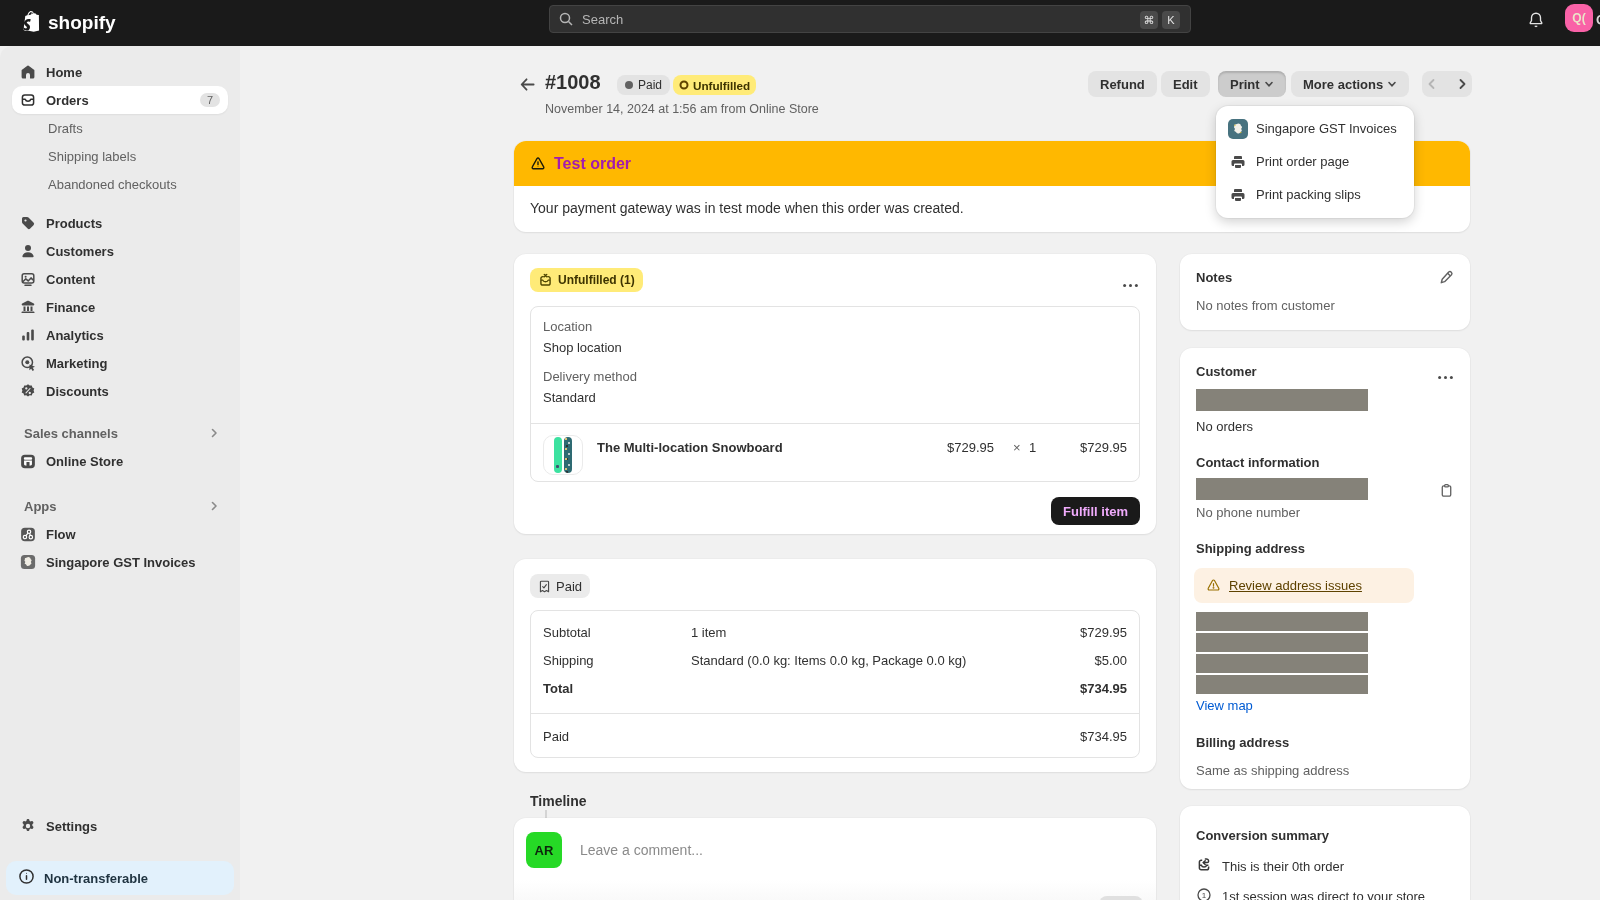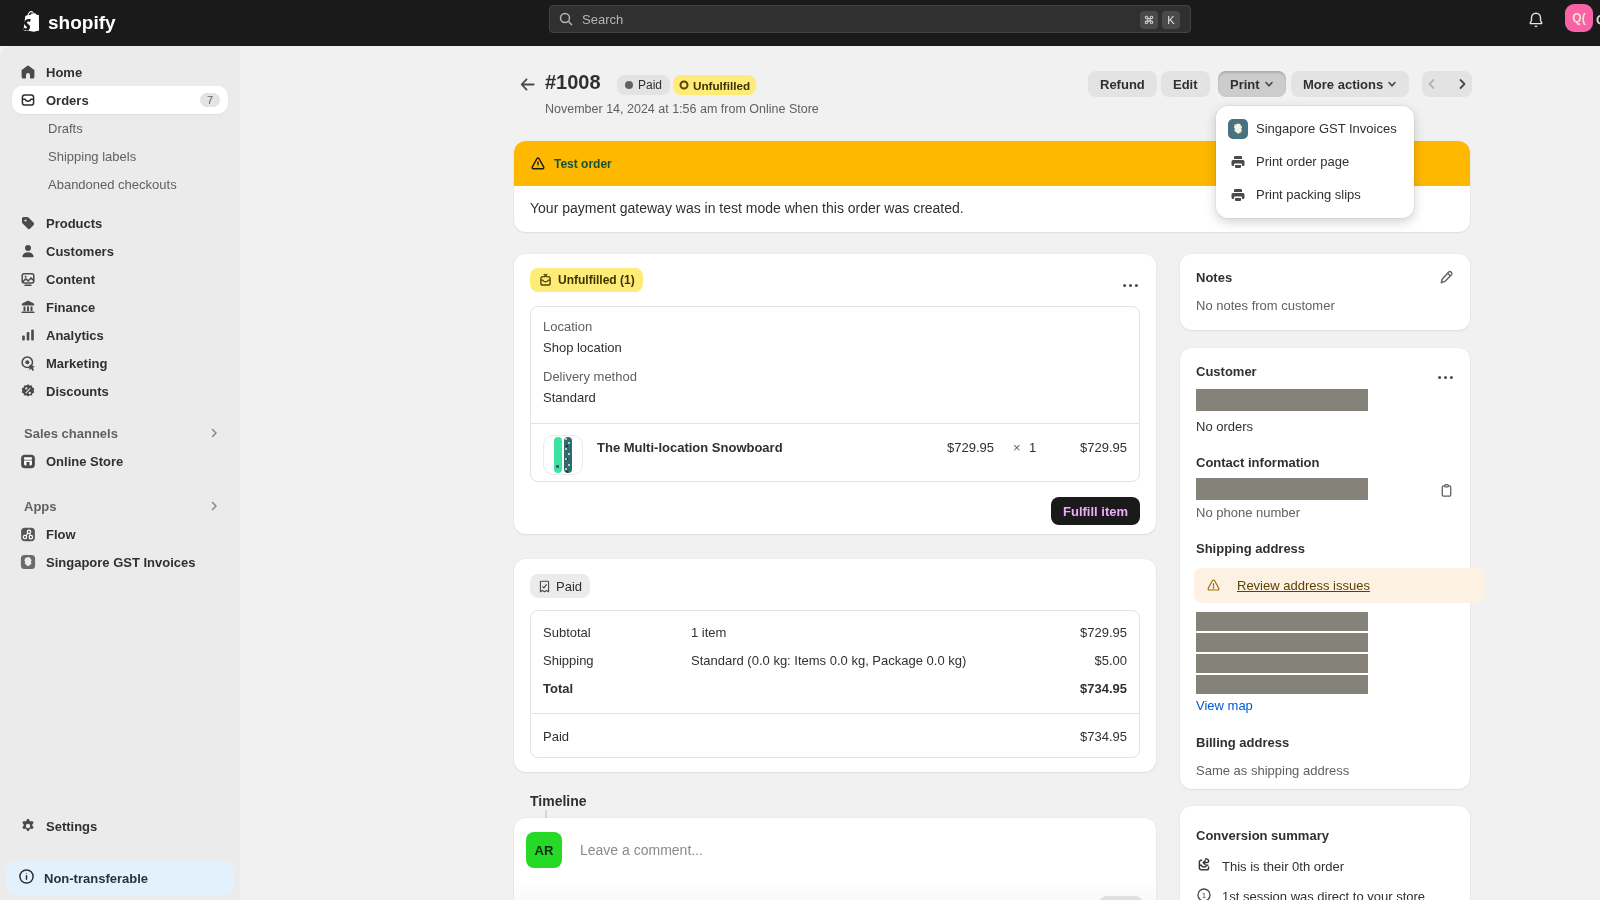--- a/index.html
+++ b/index.html
@@ -226,21 +226,21 @@
       </svg>
     </span>
 
   <div class="card" style="left:274px;top:95px;width:956px;height:91px;overflow:hidden">
     <div style="height:45px;background:#ffb800;display:flex;align-items:center;padding:0 16px;gap:8px">
       <svg width="16" height="16" viewBox="0 0 20 20" fill="none" stroke="#1c1b0a" stroke-width="1.7">
           <path d="M11.3 3.2c-.6-1-2-1-2.6 0L2.9 13.5c-.6 1 .1 2.4 1.3 2.4h11.6c1.2 0 1.9-1.3 1.3-2.4L11.3 3.2z" stroke-linejoin="round"></path>
           <path d="M10 7.3v3.5" stroke-linecap="round"></path>
           <circle cx="10" cy="13.3" r=".55" fill="#1c1b0a" stroke="none"></circle>
         </svg>
-      <span class="bold" style="font-size:12px;color:#14532d">Test order</span>
+      <span class="bold" style="font-size:16px;color:#a21caf">Test order</span>
     </div>
     <div style="padding:14px 16px;font-size:14px">Your payment gateway was in test mode when this order was created.</div>
   </div>
 
   <div class="card" style="left:976px;top:60px;width:198px;height:112px;box-shadow:0 4px 12px rgba(0,0,0,.18),0 0 0 1px rgba(0,0,0,.04);z-index:10">
     <div style="display:flex;flex-direction:column;padding:6px">
       <div style="display:flex;align-items:center;gap:8px;height:33px;padding:0 6px">
         <span style="width:20px;height:20px;border-radius:5px;background:#47727f;display:inline-flex;align-items:center;justify-content:center">
             <svg width="14" height="14" viewBox="0 0 14 14">
               <path fill="#f3f0e8" d="M7.5 1.5c-1.5 0-2 1-3.2 1-.6 0-1 .4-.8 1 .2.7-.6 1-.5 1.8.1.7.9.8.9 1.7 0 .8-.9 1.2-.5 2 .3.7 1.2.4 1.6 1 .4.7 1 1.5 2 1.5s1.9-.4 2.4-1.3c.4-.8 1.3-.6 1.4-1.5.1-.8-.6-1.1-.5-1.9.1-.8.8-1 .7-1.8-.1-.7-.9-.7-1.1-1.4-.2-.6-.3-1.3-1-1.6-.5-.2-.9-.5-1.4-.5z"></path>
@@ -358,21 +358,21 @@
     <div class="graybar" style="position:absolute;left:16px;top:41px;height:22px"></div>
     <div style="position:absolute;left:16px;top:71px">No orders</div>
     <div class="bold" style="position:absolute;left:16px;top:107px">Contact information</div>
     <div class="graybar" style="position:absolute;left:16px;top:130px;height:22px"></div>
     <svg style="position:absolute;right:16px;top:135px" width="15" height="15" viewBox="0 0 16 16" fill="none" stroke="#616161" stroke-width="1.4">
         <path d="M6 3H5a1.5 1.5 0 0 0-1.5 1.5v8A1.5 1.5 0 0 0 5 14h6a1.5 1.5 0 0 0 1.5-1.5v-8A1.5 1.5 0 0 0 11 3h-1"></path>
         <rect x="6" y="1.8" width="4" height="2.4" rx="1"></rect>
       </svg>
     <div class="sub" style="position:absolute;left:16px;top:157px">No phone number</div>
     <div class="bold" style="position:absolute;left:16px;top:193px">Shipping address</div>
-    <div style="position:absolute;left:14px;top:220px;width:291px;height:35px;background:#fdf1e3;border-radius:8px;display:flex;align-items:center;gap:16px;padding:0 12px">
+    <div style="position:absolute;left:14px;top:220px;width:220px;height:35px;background:#fdf1e3;border-radius:8px;display:flex;align-items:center;gap:8px;padding:0 12px">
       <svg width="15" height="15" viewBox="0 0 20 20" fill="none" stroke="#997000" stroke-width="1.6">
           <path d="M11.3 3.4c-.6-1-2-1-2.6 0L3 13.6c-.6 1 .1 2.4 1.3 2.4h11.4c1.2 0 1.9-1.3 1.3-2.4L11.3 3.4z" stroke-linejoin="round"></path>
           <path d="M10 7.5v3.2" stroke-linecap="round"></path>
           <circle cx="10" cy="13" r=".4" fill="#997000"></circle>
         </svg>
       <span style="color:#5e4200;text-decoration:underline;font-weight:500">Review address issues</span>
     </div>
     <div class="graybar" style="position:absolute;left:16px;top:264px;height:19px"></div>
     <div class="graybar" style="position:absolute;left:16px;top:285px;height:19px"></div>
     <div class="graybar" style="position:absolute;left:16px;top:306px;height:19px"></div>

